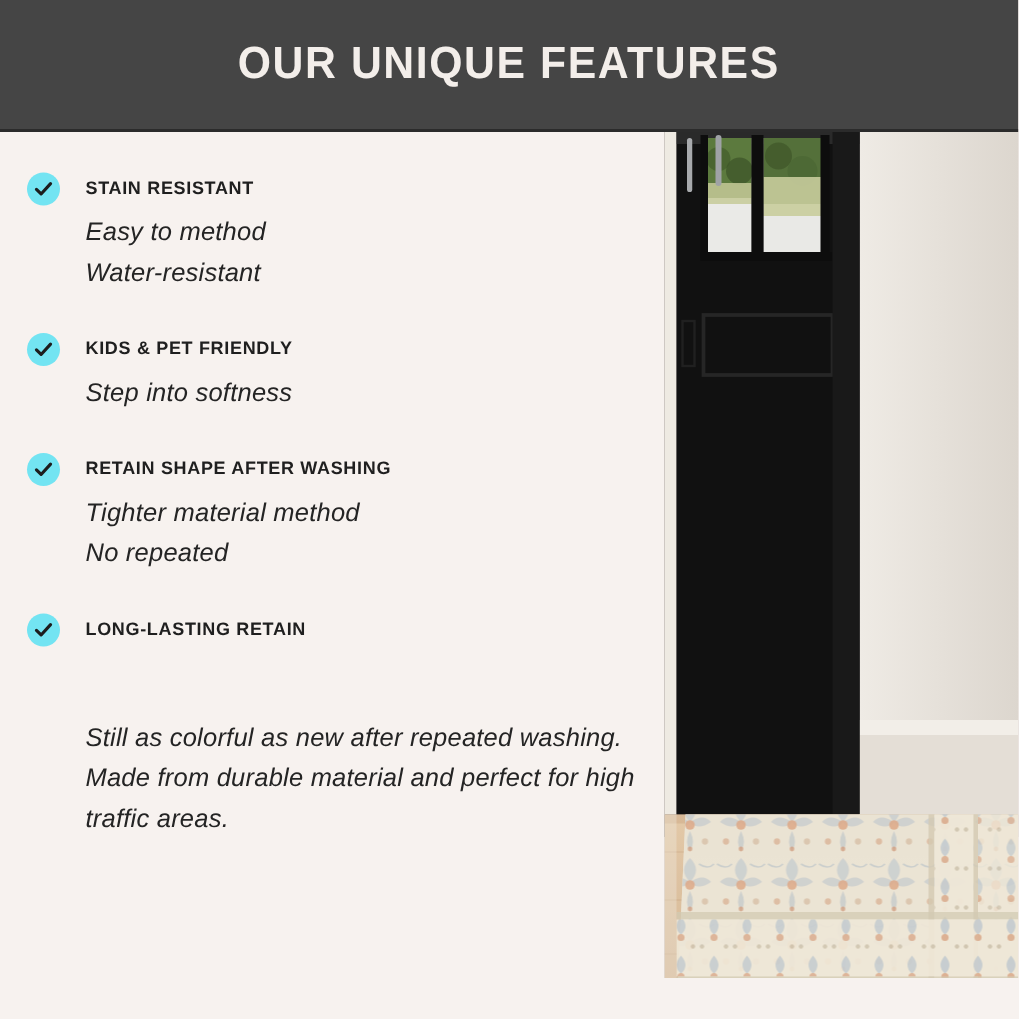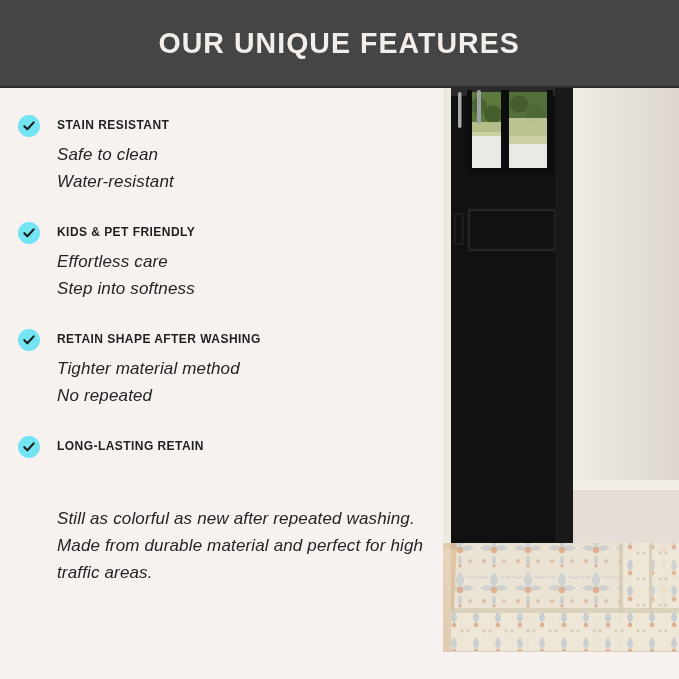--- a/index.html
+++ b/index.html
@@ -129,34 +129,33 @@
   <div class="features-panel">
 
     <div class="feature-block">
       <span class="check-icon">
         <svg width="14" height="14" viewBox="0 0 14 14">
           <path d="M2.3 7.2 L5.4 10.3 L11.7 3.4" fill="none" stroke="#1d1d1d" stroke-width="2.1" stroke-linecap="round" stroke-linejoin="round"></path>
         </svg>
       </span>
       <div class="feature-heading">STAIN RESISTANT</div>
       <ul class="feature-lines">
-        <li>Safe to clean</li>
+        <li>Easy to method</li>
         <li>Water-resistant</li>
       </ul>
     </div>
 
     <div class="feature-block">
       <span class="check-icon">
         <svg width="14" height="14" viewBox="0 0 14 14">
           <path d="M2.3 7.2 L5.4 10.3 L11.7 3.4" fill="none" stroke="#1d1d1d" stroke-width="2.1" stroke-linecap="round" stroke-linejoin="round"></path>
         </svg>
       </span>
       <div class="feature-heading">KIDS &amp; PET FRIENDLY</div>
       <ul class="feature-lines">
-        <li>Effortless care</li>
         <li>Step into softness</li>
       </ul>
     </div>
 
     <div class="feature-block">
       <span class="check-icon">
         <svg width="14" height="14" viewBox="0 0 14 14">
           <path d="M2.3 7.2 L5.4 10.3 L11.7 3.4" fill="none" stroke="#1d1d1d" stroke-width="2.1" stroke-linecap="round" stroke-linejoin="round"></path>
         </svg>
       </span>

